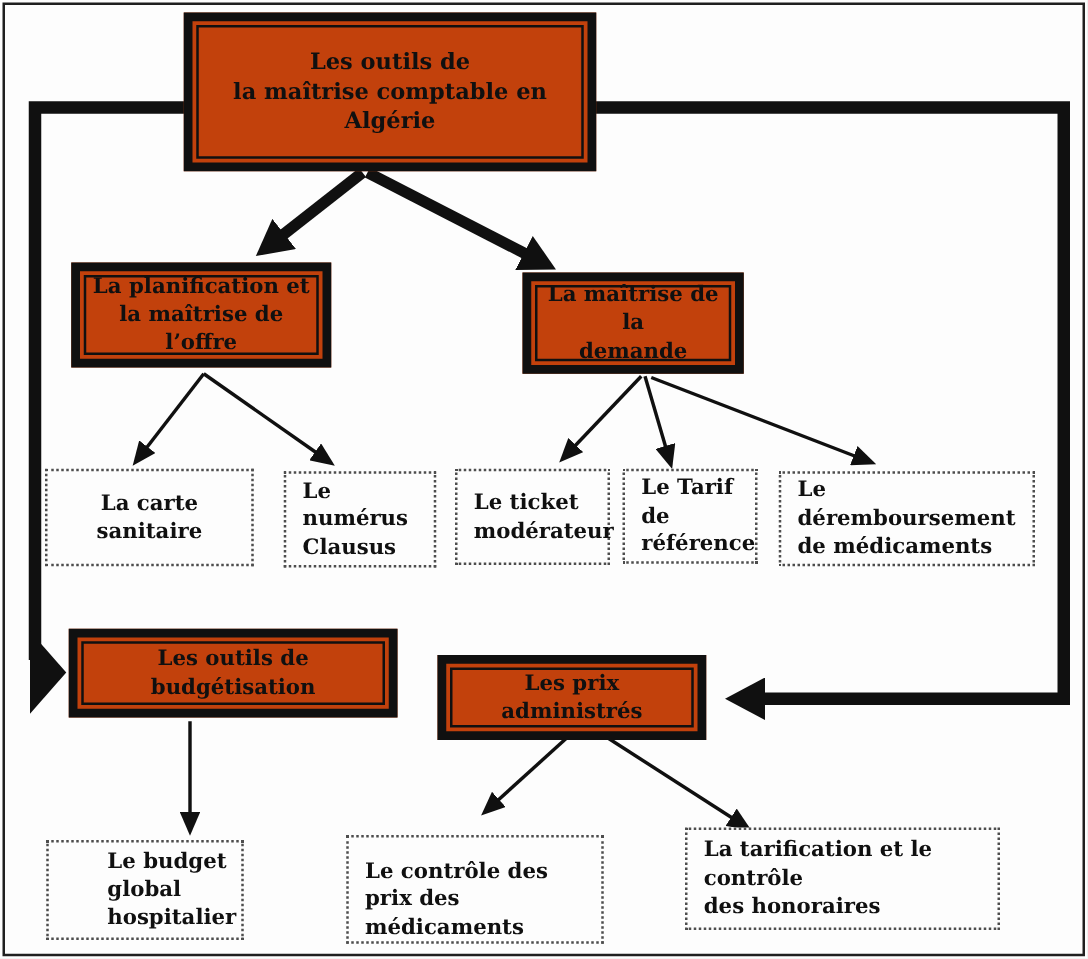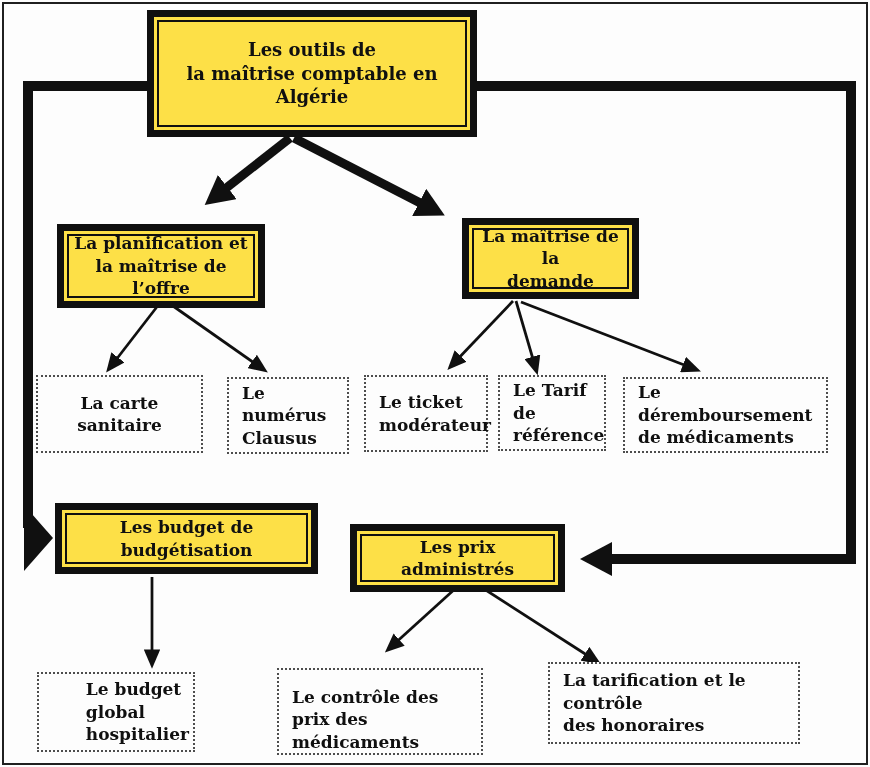--- a/index.html
+++ b/index.html
@@ -22,21 +22,21 @@
     left: 0; top: 0;
   }
   .node {
     position: absolute;
     box-sizing: border-box;
     color: #101010;
     font-weight: bold;
   }
   .thick {
     border: 7px solid #101010;
-    background: #fde047;
+    background: #c2410c;
     padding-left: 32px;
   }
   .thick .inner {
     position: absolute;
     inset: 3px;
     border: 2px solid #101010;
     display: flex;
     align-items: center;
     justify-content: center;
     text-align: center;
@@ -98,28 +98,28 @@
     <path d="M467,578 L593,659" stroke="#101010" stroke-width="2.75" fill="none" marker-end="url(#ah)"></path>
   </svg>
 
   <div class="node thick fs-root" style="left:147px; top:10px; width:330px; height:127px;">
     <div class="inner">
       <span class="label">Les outils de
 la maîtrise comptable en Algérie</span>
     </div>
   </div>
 
-  <div class="node thick fs-l2" style="left:57px; top:210px; width:208px; height:84px;margin-top:14px;">
+  <div class="node thick fs-l2" style="left:57px; top:210px; width:208px; height:84px;">
     <div class="inner">
       <span class="label">La planification et
 la maîtrise de l’offre</span>
     </div>
   </div>
 
-  <div class="node thick fs-l2" style="left:418px; top:218px; width:177px; height:81px;margin-left:44px;">
+  <div class="node thick fs-l2" style="left:418px; top:218px; width:177px; height:81px;">
     <div class="inner">
       <span class="label">La maîtrise de la
 demande</span>
     </div>
   </div>
 
   <div class="node dotted center fs-leaf" style="left:36px; top:375px; width:167px; height:78px;">
     <span class="label">La carte sanitaire</span>
   </div>
 
@@ -138,21 +138,21 @@
 référence</span>
   </div>
 
   <div class="node dotted leftal fs-leaf" style="left:623px; top:377px; width:205px; height:76px;align-items:center;">
     <span class="label">Le déremboursement
 de médicaments</span>
   </div>
 
   <div class="node thick fs-l2" style="left:55px; top:503px; width:263px; height:71px;">
     <div class="inner">
-      <span class="label">Les budget de budgétisation</span>
+      <span class="label">Les outils de budgétisation</span>
     </div>
   </div>
 
   <div class="node thick fs-l2" style="left:350px; top:524px; width:215px; height:68px;">
     <div class="inner">
       <span class="label">Les prix administrés</span>
     </div>
   </div>
 
   <div class="node dotted leftal fs-leaf" style="left:37px; top:672px; width:158px; height:80px;justify-content:flex-end;">

